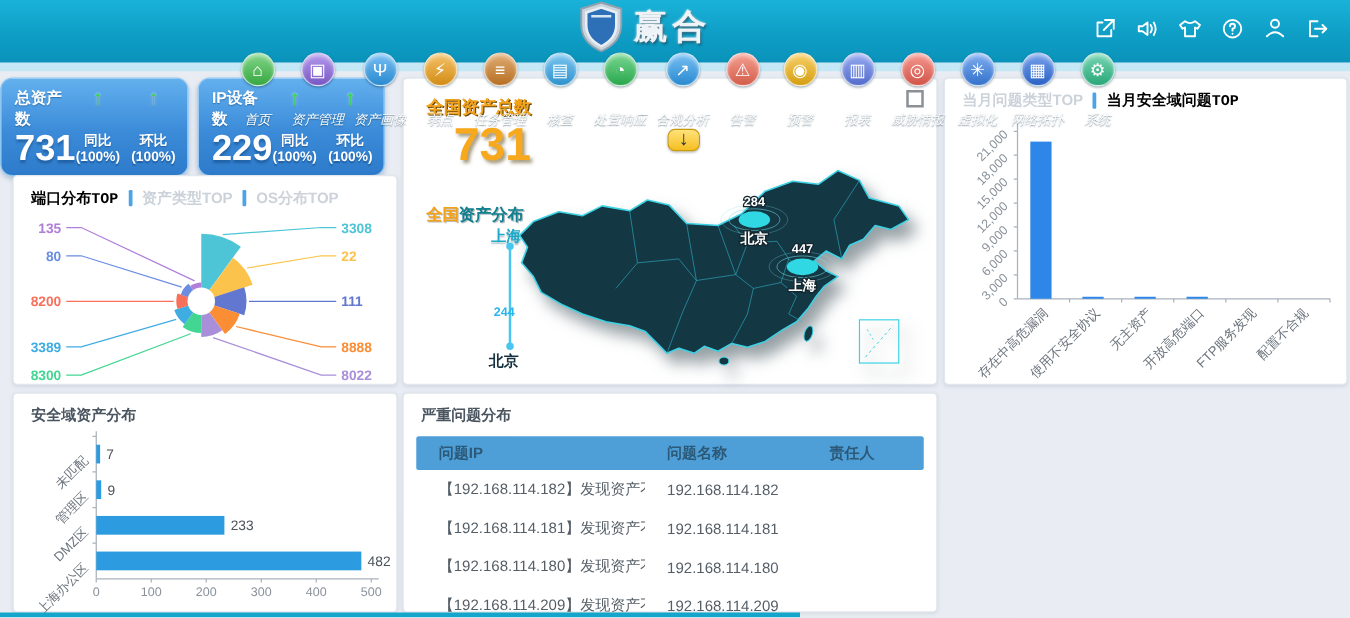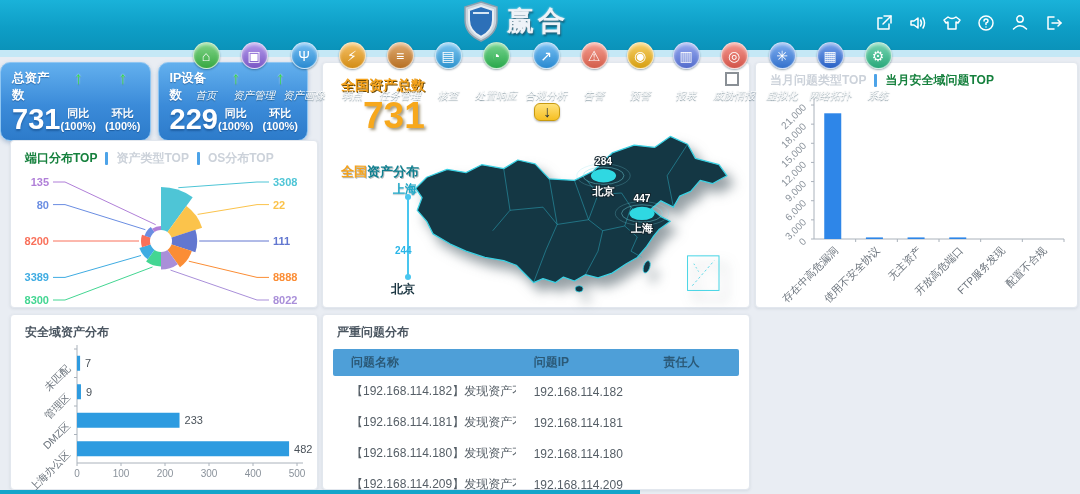--- a/index.html
+++ b/index.html
@@ -28,21 +28,21 @@
   .qicon { width:20px; height:20px; cursor:pointer; display:flex; align-items:center; justify-content:center; }
   .substrip { position:absolute; left:0; top:50px; width:1080px; height:7px; background:#c5e8f6; }
   .footbar { position:absolute; left:0; bottom:0; width:640px; height:4px; background:#14a5ca; }
 
   
   .panel { position:absolute; background:#fff; border:1px solid #e2e7ee; border-radius:4px;
     box-shadow:0 1px 3px rgba(120,135,155,.18); }
   .ptitle { font-size:12px; font-weight:700; color:#4a5560; padding:9px 0 0 14px; }
   .tabs { display:flex; align-items:center; gap:8px; padding:9px 0 0 14px; }
   .tab { font-size:12px; font-weight:700; color:#ccd2da; cursor:pointer; white-space:nowrap; }
-  .tab.active { color:#15803d; }
+  .tab.active { color:#000000;font-family:Liberation Mono, monospace; }
   .tabsep { width:3px; height:13px; background:#4da3e8; border-radius:1px; }
 
   
   .kpis { position:absolute; left:0; top:62px; width:308px; height:79px; display:flex; gap:7px;justify-content:space-between; }
   .kpi { flex:1; border-radius:10px; border:1px solid #8fc6f2; color:#fff; padding:7px 9px 6px 11px;
     background:linear-gradient(180deg,#63b0ee 0%,#3b8bd9 55%,#2d7bca 100%);
     display:flex; justify-content:space-between; box-shadow:0 2px 4px rgba(70,110,160,.35); }
   .kpi-left { display:flex; flex-direction:column; justify-content:space-between; }
   .kpi-title { font-size:12.5px; font-weight:700; text-shadow:0 1px 1px rgba(0,40,90,.4); }
   .kpi-value { font-size:29px; font-weight:800; line-height:1; text-shadow:0 2px 2px rgba(0,40,90,.35); }
@@ -418,22 +418,22 @@
         <rect x="66" y="100.25" width="212.07999999999998" height="15" fill="#2d9be0"></rect>
         <text x="283.08" y="111.75" font-size="11" fill="#4a525a">482</text>
         <line x1="63" y1="93.5" x2="66" y2="93.5" stroke="#aab2bb"></line>
         <text transform="translate(60,113.75) rotate(-45)" font-size="10.5" fill="#6b737c" text-anchor="end">上海办公区</text>
       </svg>
   </section>
 
   <section class="panel table-panel">
     <div class="ptitle">严重问题分布</div>
     <div class="thead" id="tblHead">
+        <span>问题IP</span>
         <span>问题名称</span>
-        <span>问题IP</span>
         <span>责任人</span>
       </div>
     <div id="tblBody">
         <div class="trow">
           <span>【192.168.114.182】发现资产不...</span>
           <span>192.168.114.182</span>
           <span></span>
         </div>
         <div class="trow">
           <span>【192.168.114.181】发现资产不...</span>

